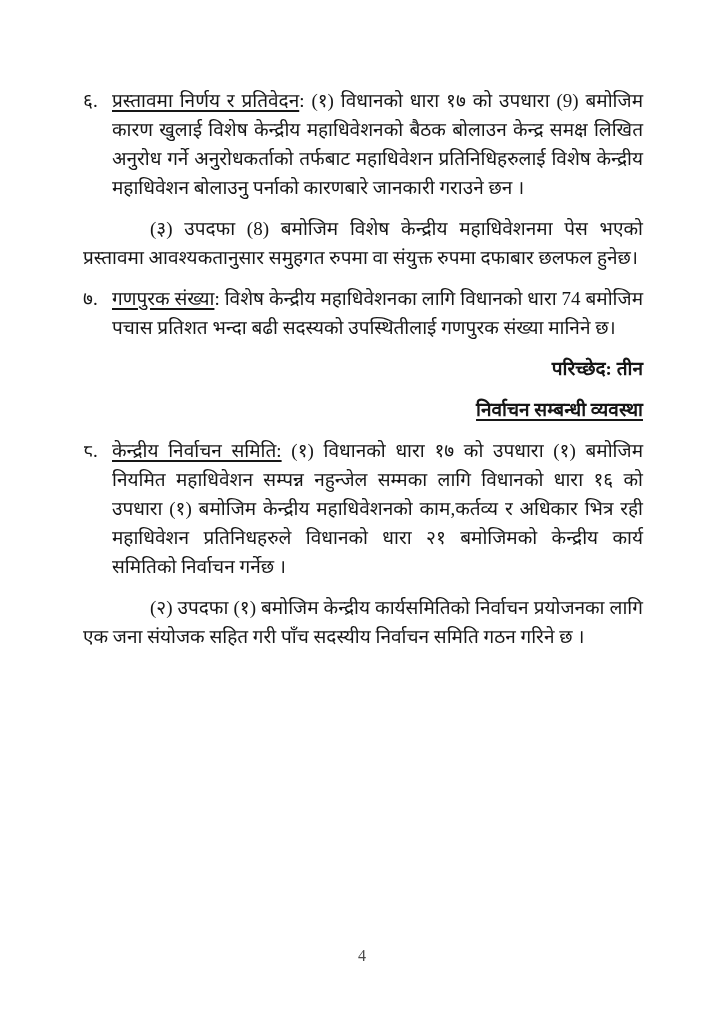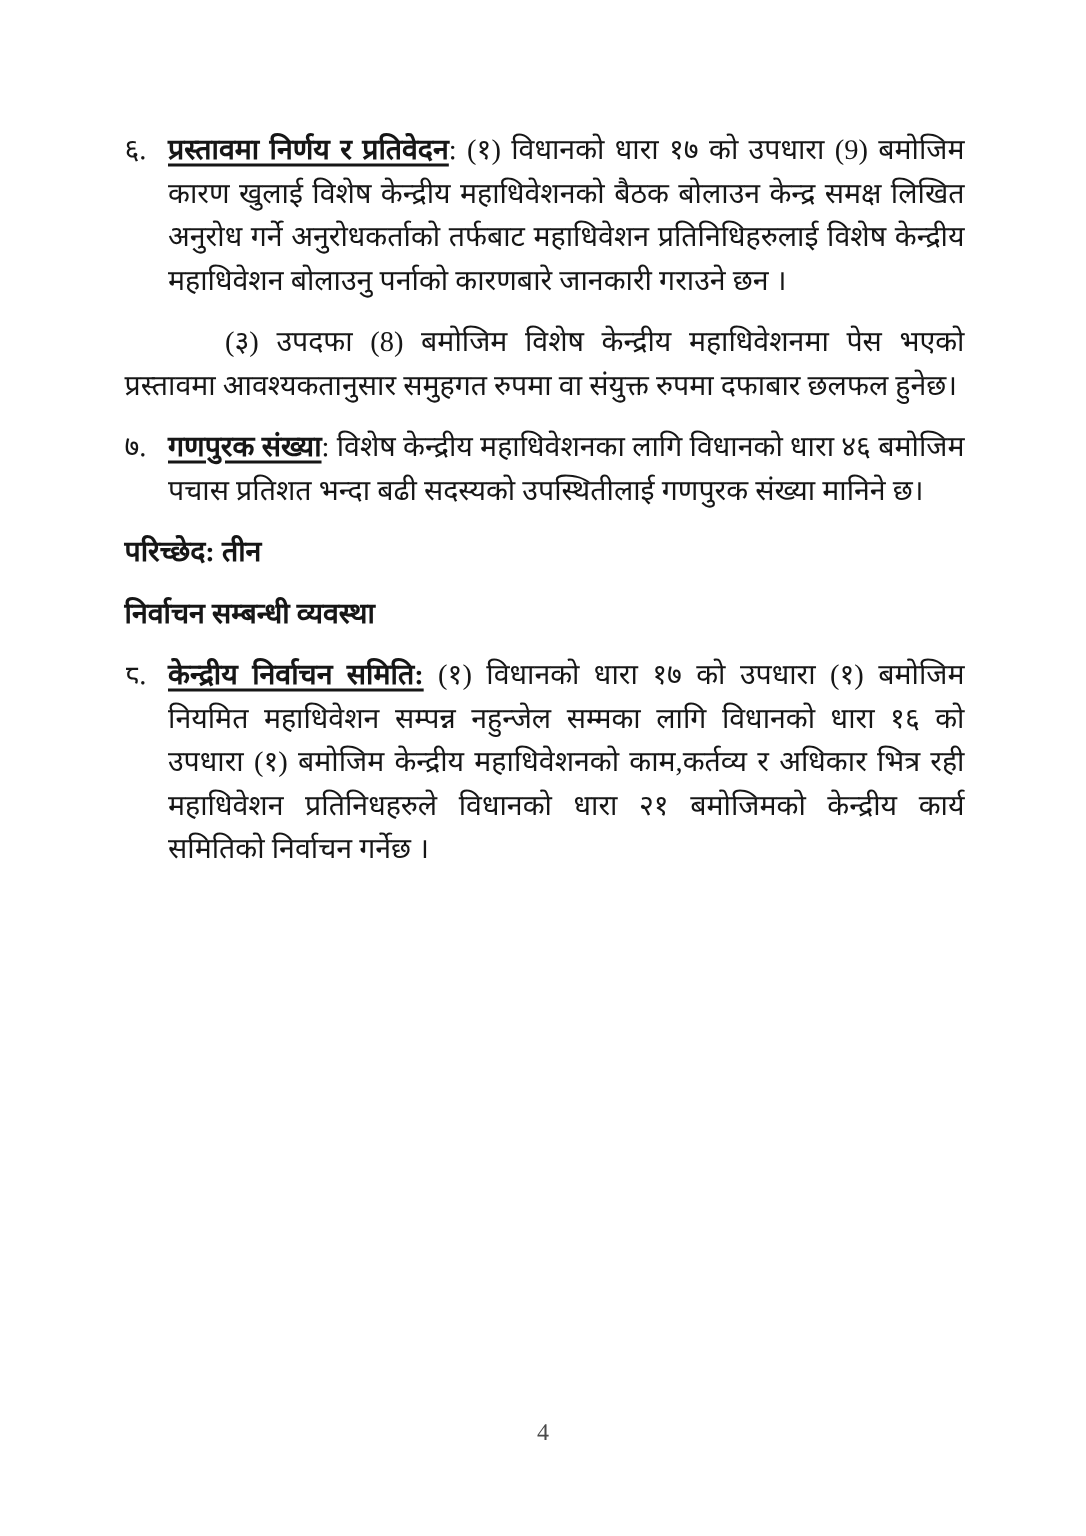--- a/index.html
+++ b/index.html
@@ -31,39 +31,40 @@
   .lead {
     position: relative;
     padding-left: 29px;
   }
   .num {
     position: absolute;
     left: 0;
     top: 0;
   }
   .bold-underline {
-    font-weight: bold;
+    font-weight: normal;
     text-decoration: underline;
     text-underline-offset: 3px;
     text-decoration-thickness: 1.5px;
   }
   .sub {
     text-indent: 67px;
   }
   .center-heading {
     margin: 0 0 12px 0;
     font-size: 19px;
     line-height: 29px;
-    text-align: left;
+    text-align: right;
     font-weight: bold;
   }
   .center-heading.underlined {
     text-decoration: none;
   }
   .center-heading.underlined .inner {
+    text-decoration: underline;
     text-underline-offset: 3px;
     text-decoration-thickness: 1.5px;
   }
   .page-number {
     position: absolute;
     top: 944px;
     left: 0;
     right: 0;
     text-align: center;
     font-size: 16px;
@@ -74,24 +75,25 @@
 </head>
 <body>
 
 <div class="page">
   <div class="content">
 
     <p class="para lead"><span class="num">६.</span><span class="bold-underline">प्रस्तावमा निर्णय र प्रतिवेदन</span><span>: </span><span>(१) विधानको धारा १७ को उपधारा (9) बमोजिम कारण खुलाई विशेष केन्द्रीय महाधिवेशनको बैठक बोलाउन केन्द्र समक्ष लिखित अनुरोध गर्ने अनुरोधकर्ताको तर्फबाट महाधिवेशन प्रतिनिधिहरुलाई विशेष केन्द्रीय महाधिवेशन बोलाउनु पर्नाको कारणबारे जानकारी गराउने छन ।</span></p>
 
     <p class="para sub">(३) उपदफा (8) बमोजिम विशेष केन्द्रीय महाधिवेशनमा पेस भएको प्रस्तावमा आवश्यकतानुसार समुहगत रुपमा वा संयुक्त रुपमा दफाबार छलफल हुनेछ।</p>
 
-    <p class="para lead"><span class="num">७.</span><span class="bold-underline">गणपुरक संख्या</span><span>: </span><span>विशेष केन्द्रीय महाधिवेशनका लागि विधानको धारा ४६ बमोजिम पचास प्रतिशत भन्दा बढी सदस्यको उपस्थितीलाई गणपुरक संख्या मानिने छ।</span></p>
+    <p class="para lead"><span class="num">७.</span><span class="bold-underline">गणपुरक संख्या</span><span>: </span><span>विशेष केन्द्रीय महाधिवेशनका लागि विधानको धारा 74 बमोजिम पचास प्रतिशत भन्दा बढी सदस्यको उपस्थितीलाई गणपुरक संख्या मानिने छ।</span></p>
 
     <p class="center-heading">परिच्छेद: तीन</p>
     <p class="center-heading underlined"><span class="inner">निर्वाचन सम्बन्धी व्यवस्था</span></p>
 
     <p class="para lead"><span class="num">८.</span><span class="bold-underline">केन्द्रीय निर्वाचन समिति:</span><span> </span><span>(१) विधानको धारा १७ को उपधारा (१) बमोजिम नियमित महाधिवेशन सम्पन्न नहुन्जेल सम्मका लागि विधानको धारा १६ को उपधारा (१) बमोजिम केन्द्रीय महाधिवेशनको काम,कर्तव्य र अधिकार भित्र रही महाधिवेशन प्रतिनिधहरुले विधानको धारा २१ बमोजिमको केन्द्रीय कार्य समितिको निर्वाचन गर्नेछ ।</span></p>
 
+    <p class="para sub">(२) उपदफा (१) बमोजिम केन्द्रीय कार्यसमितिको निर्वाचन प्रयोजनका लागि एक जना संयोजक सहित गरी पाँच सदस्यीय निर्वाचन समिति गठन गरिने छ ।</p>
 
   </div>
 
   <div class="page-number">4</div>
 </div>
 
 </body></html>

